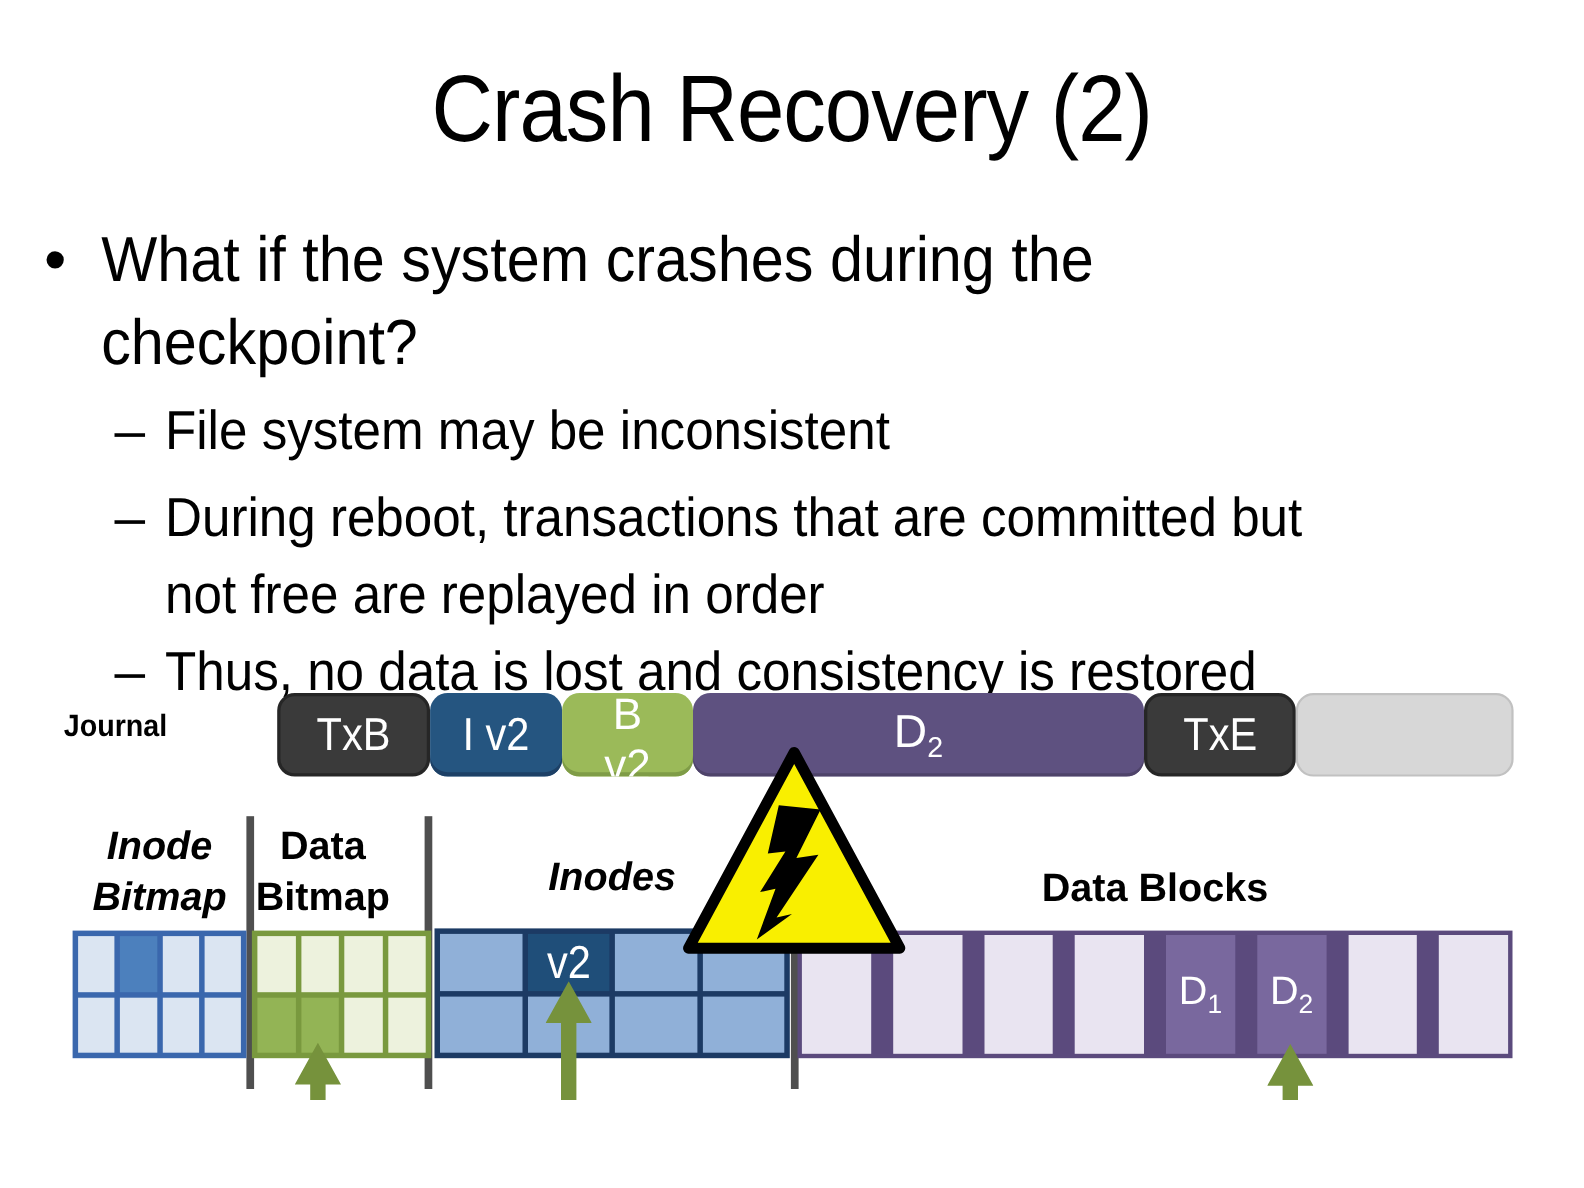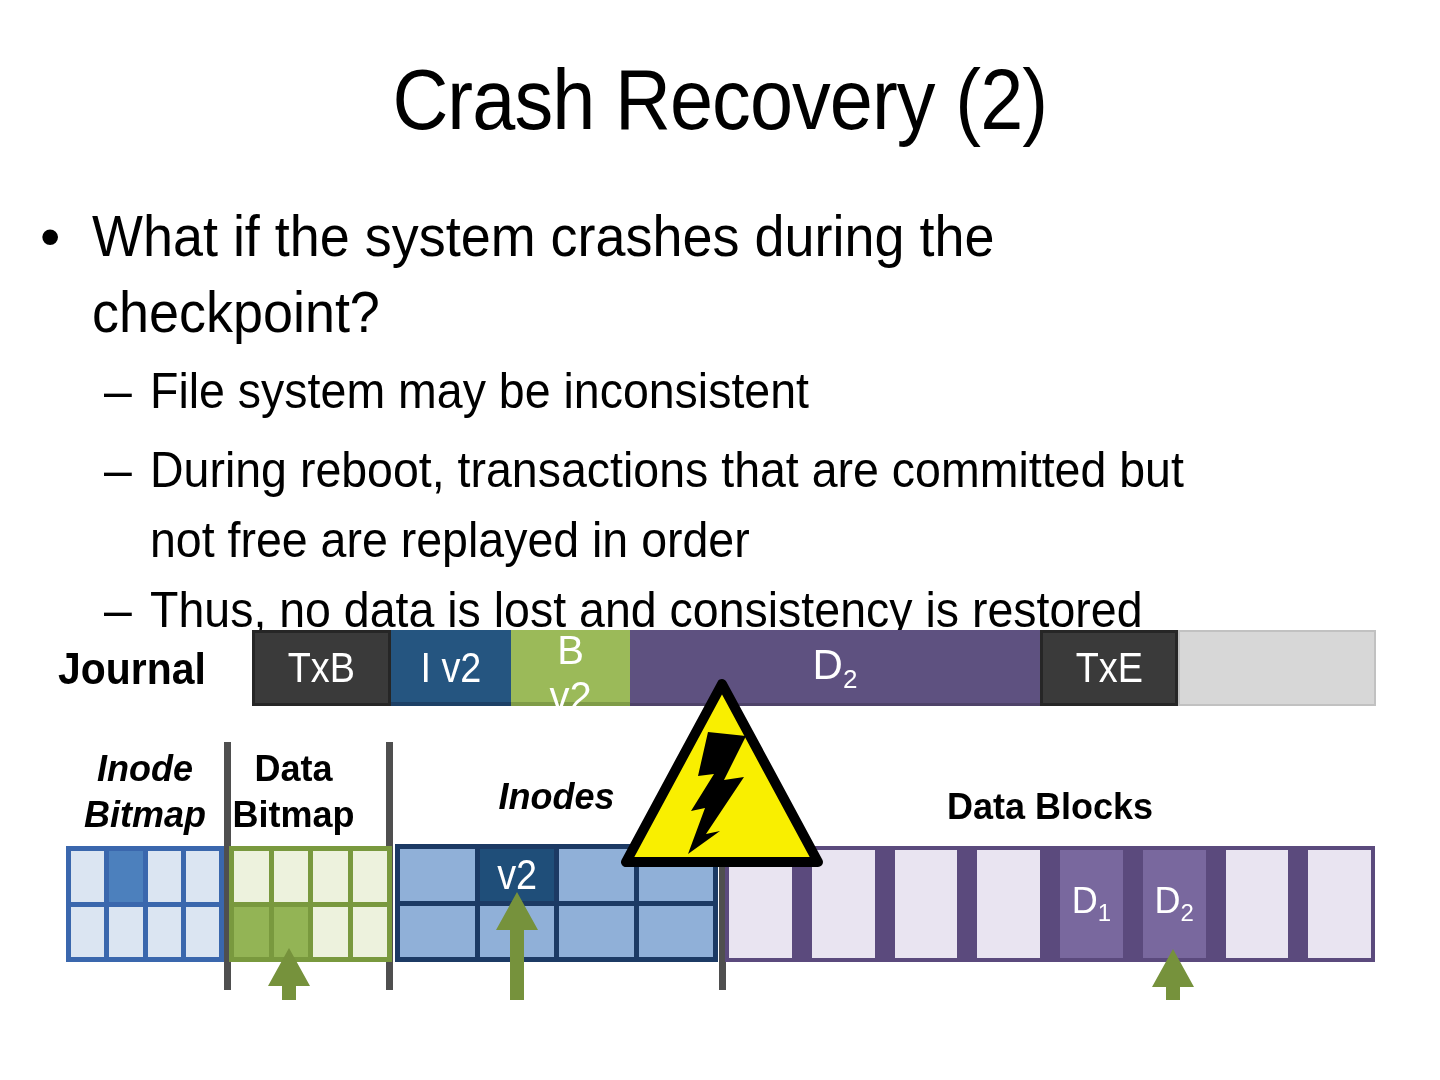--- a/index.html
+++ b/index.html
@@ -10,25 +10,25 @@
   .cx  { display:inline-block; transform:scaleX(0.93); transform-origin:0 50%; white-space:nowrap; }
   .cxc { display:inline-block; transform:scaleX(0.90); transform-origin:50% 50%; white-space:nowrap; }
 
   .title-wrap { position:absolute; left:0; top:50px; width:1440px; text-align:center; }
   .title-wrap .t { font-size:86px; font-weight:400; letter-spacing:-1px; }
 
   .tline { position:absolute; font-size:58px; line-height:1.1; }
   .sline { position:absolute; font-size:50px; line-height:1.1; }
 
   
-  .journal-label { position:absolute; left:58px; top:644px; font-size:44px; font-weight:bold; }
+  .journal-label { position:absolute; left:58px; top:644px; font-size:28px; font-weight:bold; }
   .jbar { position:absolute; left:252px; top:630px; width:1124px; height:76px; z-index:3; }
   .jblock { position:absolute; top:0; height:76px; box-sizing:border-box;
             display:flex; align-items:center; justify-content:center;
-            color:#fff; font-size:42px; }
+            color:#fff; font-size:42px;border-radius:16px; }
   .jb-txb   { left:0;     width:139px; background:#3a3a3a; border:3px solid #262626; }
   .jb-iv2   { left:139px; width:120px; background:#255580; box-shadow:inset 0 -4px 0 #1d4066; }
   .jb-bv2   { left:259px; width:119px; background:#9bba59; overflow:hidden;
               box-shadow:inset 0 -4px 0 #7f9c47; align-items:flex-start; }
   .jb-d2    { left:378px; width:410px; background:#5e5180; box-shadow:inset 0 -3px 0 #4e4369; }
   .jb-txe   { left:788px; width:138px; background:#3a3a3a; border:3px solid #262626; }
   .jb-empty { left:926px; width:198px; background:#d7d7d7; border:2px solid #c1c1c1; }
   .bv2-text { text-align:center; line-height:46px; margin-top:-3px; font-size:40px; }
   sub { font-size:26px; }
 

